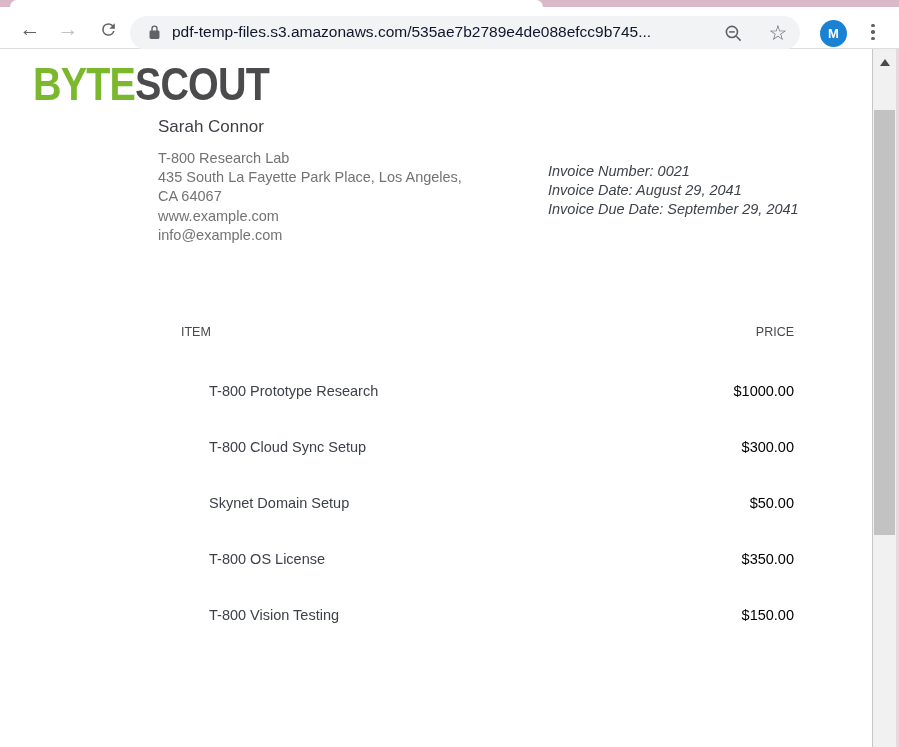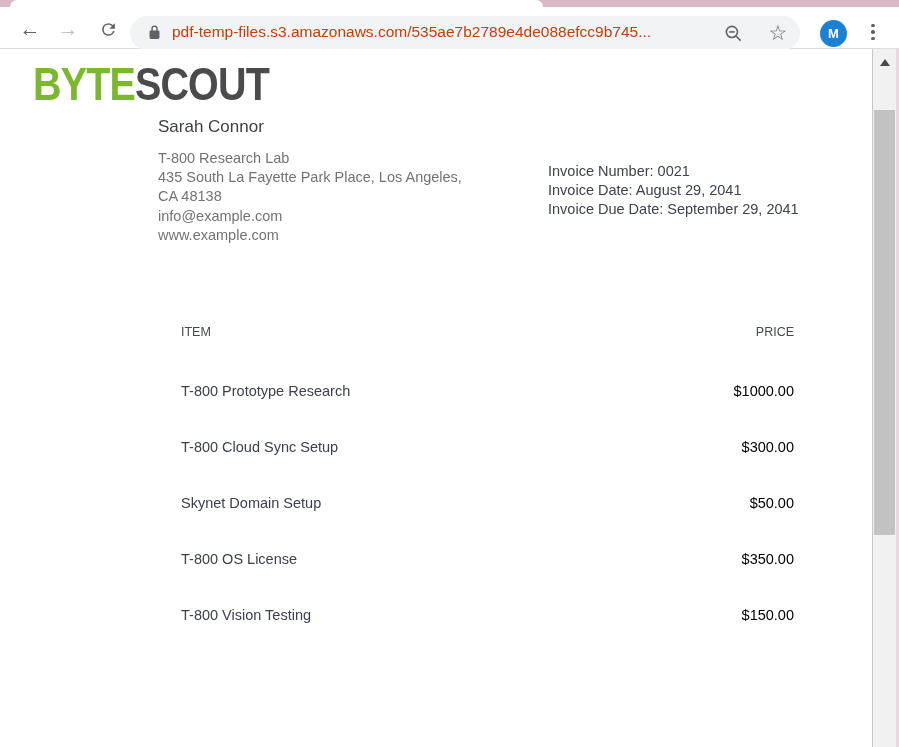--- a/index.html
+++ b/index.html
@@ -15,21 +15,21 @@
   .nav-btn { position:absolute; top:9px; width:26px; height:26px; display:flex; align-items:center;
              justify-content:center; font-size:21px; color:#5f6368; cursor:pointer; }
   .nav-btn svg { width:19px; height:19px; fill:#5f6368; }
   .back { left:17px; }
   .forward { left:55px; color:#c0c4c9; }
   .reload { left:95px; }
   .omnibox { position:absolute; left:130px; top:9px; width:670px; height:34px; background:#f1f3f4;
              border-radius:17px; display:flex; align-items:center; }
   .lock { position:absolute; left:16px; top:8px; width:17px; height:17px; }
   .lock svg { width:17px; height:17px; fill:#5f6368; }
-  .url { position:absolute; left:42px; top:7px; font-size:15.5px; color:#c2410c; white-space:nowrap; }
+  .url { position:absolute; left:42px; top:7px; font-size:15.5px; color:#0f172a; white-space:nowrap; }
   .ob-icon { position:absolute; top:6px; width:22px; height:22px; display:flex; align-items:center;
              justify-content:center; cursor:pointer; }
   .zoom-out { left:592px; }
   .zoom-out svg { width:19px; height:19px; stroke:#5f6368; fill:none; stroke-width:2; }
   .star { left:637px; font-size:21px; color:#5f6368; }
   .avatar { position:absolute; left:820px; top:13px; width:27px; height:27px; border-radius:50%;
             background:#1b82d3; color:#fff; font-size:13px; font-weight:bold; display:flex;
             align-items:center; justify-content:center; cursor:pointer; }
   .kebab { position:absolute; left:866px; top:12px; width:14px; height:26px; display:flex;
            flex-direction:column; align-items:center; justify-content:center; gap:3px; cursor:pointer; }
@@ -48,28 +48,28 @@
 
   .logo { position:absolute; left:33px; top:14px; font-size:47px; font-weight:800; line-height:42px;
           letter-spacing:-1px; transform:scaleX(0.84); transform-origin:left top; white-space:nowrap; }
   .logo .g { color:#7cb82e; }
   .logo .d { color:#4b4b4d; }
 
   .cust-name { position:absolute; left:158px; top:68px; font-size:17px; color:#3c3f44;text-align:right; }
   .addr { position:absolute; left:158px; top:100px; font-size:14.5px; line-height:19.2px; color:#737373; }
   .addr div { white-space:nowrap; }
   .meta { position:absolute; left:548px; top:113px; font-size:14.5px; line-height:19.2px; color:#3e434b; }
-  .meta div { white-space:nowrap; }
+  .meta div { white-space:nowrap;font-style:italic; }
 
   .itable { position:absolute; left:181px; top:276px; width:613px; }
   .thead { position:absolute; top:0; left:0; width:613px; display:flex; justify-content:space-between;
            font-size:12.5px; color:#45484d;align-items:center; }
   .trow { position:absolute; left:0; width:613px; display:flex; justify-content:space-between;
           font-size:14.5px; }
-  .trow .item { color:#3d4149; }
+  .trow .item { color:#3d4149;margin-left:28px; }
   .trow .price { color:#000000; }
 </style>
 </head>
 <body>
 
 <div class="tabstrip">
   <div class="active-tab"></div>
 </div>
 
 <div class="toolbar">
@@ -110,23 +110,23 @@
 
   <div class="logo">
     <span class="g">BYTE</span><span class="d">SCOUT</span>
   </div>
 
   <div class="cust-name">Sarah Connor</div>
 
   <div class="addr">
     <div>T-800 Research Lab</div>
     <div>435 South La Fayette Park Place, Los Angeles,</div>
-    <div>CA 48138</div>
+    <div>CA 64067</div>
+    <div>www.example.com</div>
     <div>info@example.com</div>
-    <div>www.example.com</div>
   </div>
 
   <div class="meta">
     <div>Invoice Number: 0021</div>
     <div>Invoice Date: August 29, 2041</div>
     <div>Invoice Due Date: September 29, 2041</div>
   </div>
 
   <div class="itable">
     <div class="thead">

